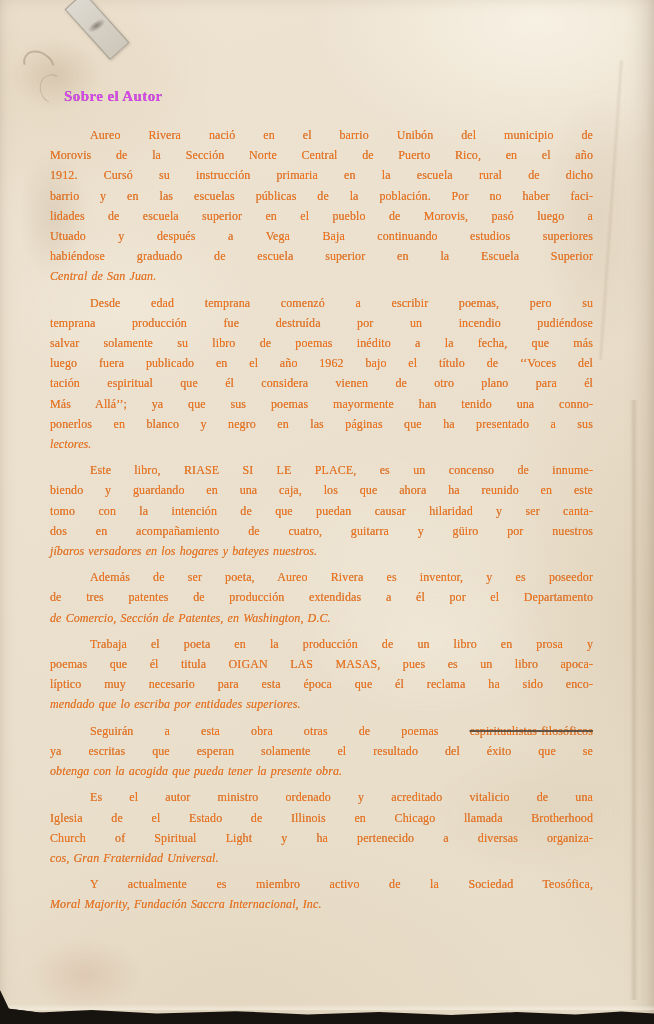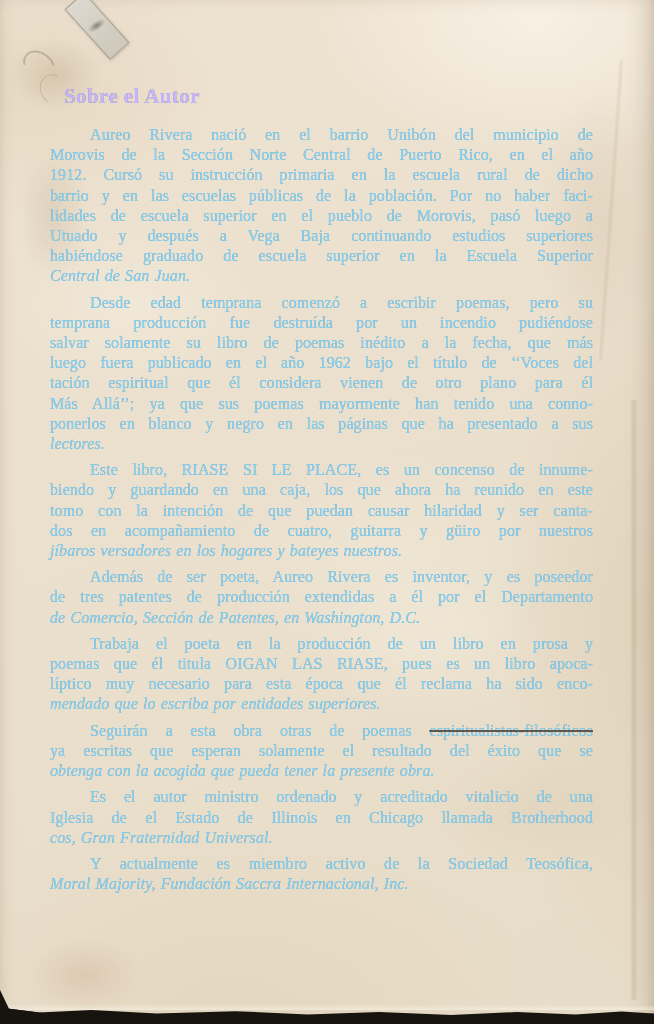--- a/index.html
+++ b/index.html
@@ -100,38 +100,38 @@
 
   
   .content {
     position: absolute;
     left: 50px; top: 84px;
     width: 543px;
     color: #332e27;
   }
   .heading {
     margin: 0 0 17px 14px;
-    font-size: 21px;
+    font-size: 15px;
     line-height: 24px;
     font-weight: 700;
     letter-spacing: 0.4px;
-    color: #c4b5fd;
+    color: #d946ef;
     text-shadow: 0 0 0.5px rgba(36,31,26,0.55);
   }
   .paragraph { margin: 6px 0 0 0; }
   .paragraph:first-of-type { margin-top: 0; }
 
   .line {
-    font-size: 16px;
+    font-size: 12px;
     line-height: 20.2px;
     text-align: justify;
     text-align-last: justify;
     letter-spacing: 0.1px;
     word-spacing: 1px;
-    color: #7dd3fc;
+    color: #f97316;
     text-shadow: 0 0 0.6px rgba(51,46,39,0.45);
   }
   .line:first-child { text-indent: 40px; }
   .line.last { text-align-last: left; font-style: italic; }
 
   .struck {
     text-decoration: line-through;
     text-decoration-color: rgba(82,72,60,0.75);
     text-decoration-thickness: 1.6px;
   }
@@ -187,32 +187,33 @@
         <div class="line">dos en acompañamiento de cuatro, guitarra y güiro por nuestros</div>
         <div class="line last">jíbaros versadores en los hogares y bateyes nuestros.</div>
       </div>
     <div class="paragraph">
         <div class="line">Además de ser poeta, Aureo Rivera es inventor, y es poseedor</div>
         <div class="line">de tres patentes de producción extendidas a él por el Departamento</div>
         <div class="line last">de Comercio, Sección de Patentes, en Washington, D.C.</div>
       </div>
     <div class="paragraph">
         <div class="line">Trabaja el poeta en la producción de un libro en prosa y</div>
-        <div class="line">poemas que él titula OIGAN LAS RIASE, pues es un libro apoca-</div>
+        <div class="line">poemas que él titula OIGAN LAS MASAS, pues es un libro apoca-</div>
         <div class="line">líptico muy necesario para esta época que él reclama ha sido enco-</div>
         <div class="line last">mendado que lo escriba por entidades superiores.</div>
       </div>
     <div class="paragraph">
         <div class="line"><span>Seguirán a esta obra otras de poemas </span><span class="struck">espiritualistas-filosóficos</span></div>
         <div class="line">ya escritas que esperan solamente el resultado del éxito que se</div>
         <div class="line last">obtenga con la acogida que pueda tener la presente obra.</div>
       </div>
     <div class="paragraph">
         <div class="line">Es el autor ministro ordenado y acreditado vitalicio de una</div>
         <div class="line">Iglesia de el Estado de Illinois en Chicago llamada Brotherhood</div>
+        <div class="line">Church of Spiritual Light y ha pertenecido a diversas organiza-</div>
         <div class="line last">cos, Gran Fraternidad Universal.</div>
       </div>
     <div class="paragraph">
         <div class="line">Y actualmente es miembro activo de la Sociedad Teosófica,</div>
         <div class="line last">Moral Majority, Fundación Saccra Internacional, Inc.</div>
       </div>
   </div>
 
   <div class="bottom-edge-highlight"></div>
   <div class="bottom-edge"></div>

